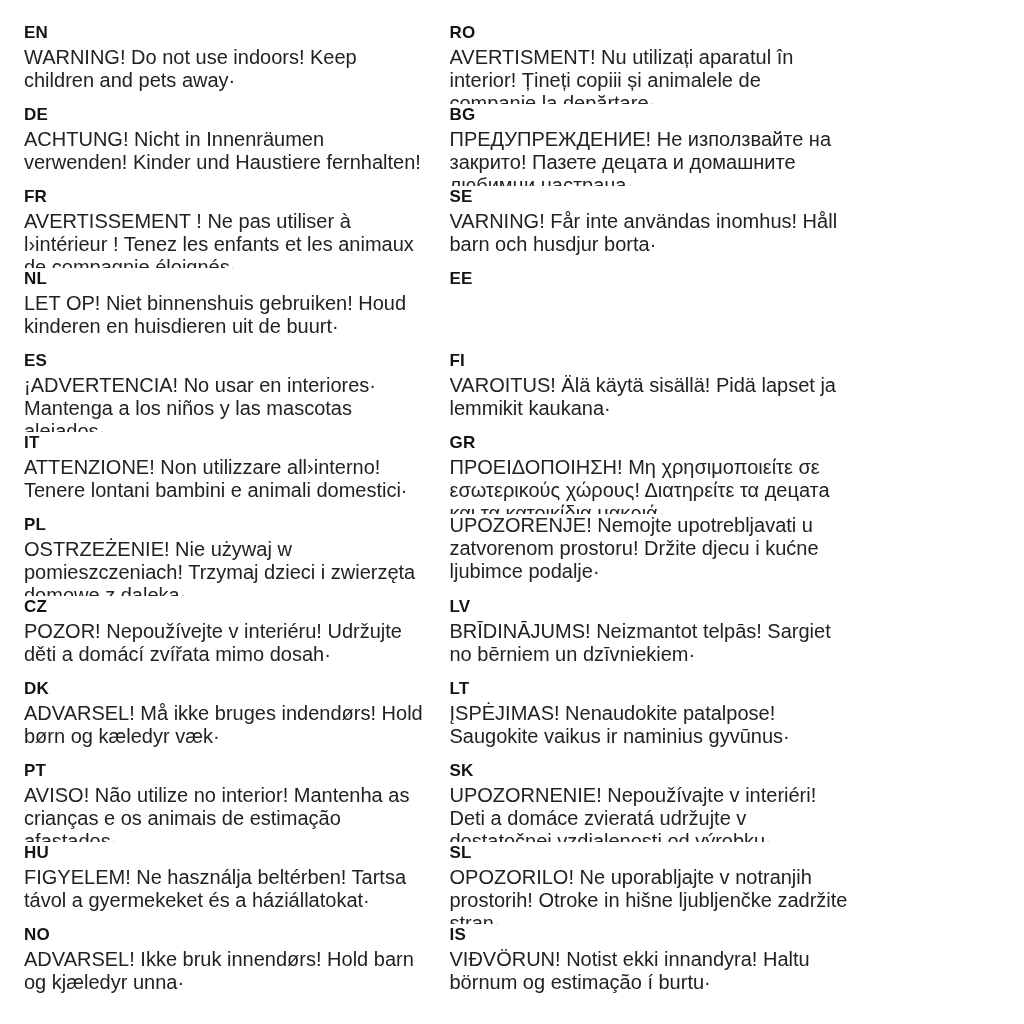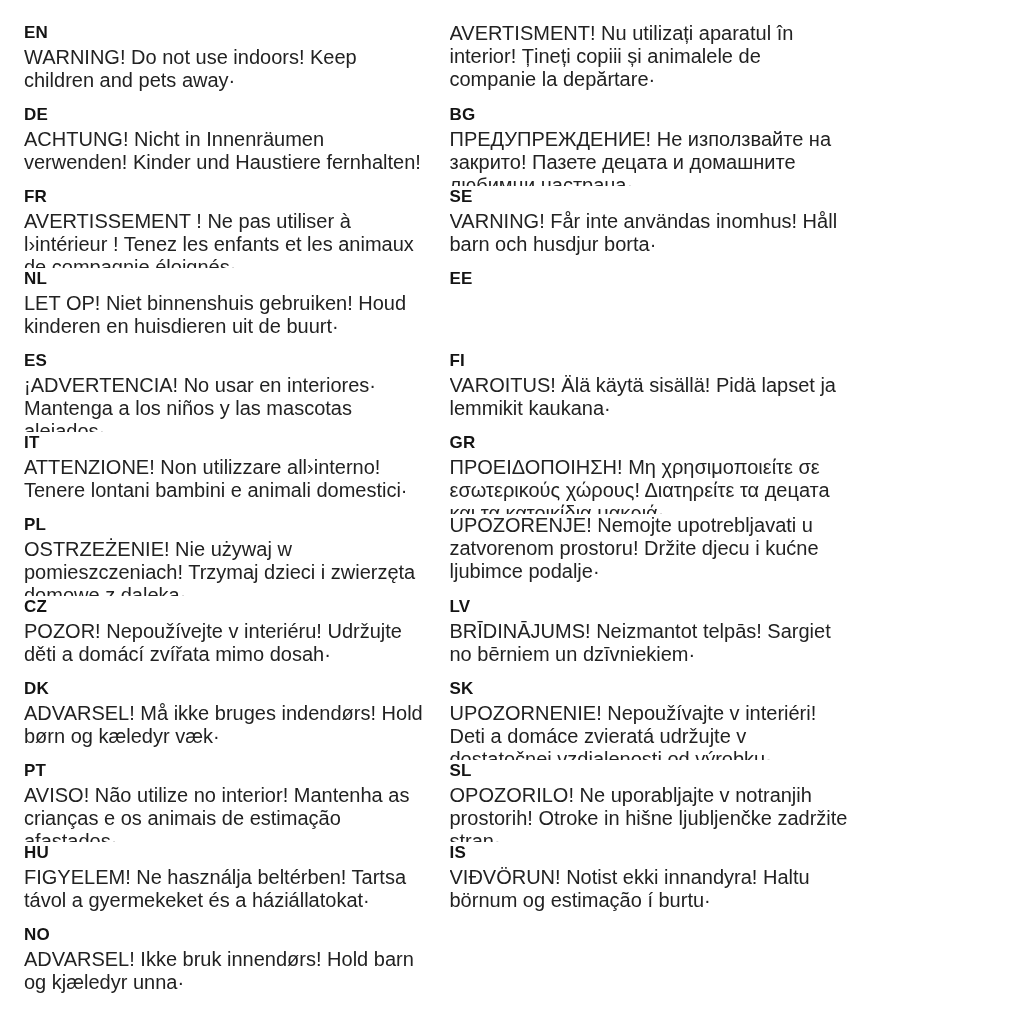--- a/index.html
+++ b/index.html
@@ -107,20 +107,21 @@
     <p class="text">FIGYELEM! Ne használja beltérben! Tartsa távol a gyermekeket és a háziállatokat·</p>
   </div>
 
   <div class="block">
     <div class="code">NO</div>
     <p class="text">ADVARSEL! Ikke bruk innendørs! Hold barn og kjæledyr unna·</p>
   </div>
 </section>
   <section class="col" id="col-right">
   <div class="block">
+    <div class="code">RO</div>
     <p class="text">AVERTISMENT! Nu utilizați aparatul în interior! Țineți copiii și animalele de companie la depărtare·</p>
   </div>
 
   <div class="block">
     <div class="code">BG</div>
     <p class="text">ПРЕДУПРЕЖДЕНИЕ! Не използвайте на закрито! Пазете децата и домашните любимци настрана·</p>
   </div>
 
   <div class="block">
     <div class="code">SE</div>
@@ -143,20 +144,24 @@
 
   <div class="block">
     <p class="text">UPOZORENJE! Nemojte upotrebljavati u zatvorenom prostoru! Držite djecu i kućne ljubimce podalje·</p>
   </div>
 
   <div class="block">
     <div class="code">LV</div>
     <p class="text">BRĪDINĀJUMS! Neizmantot telpās! Sargiet no bērniem un dzīvniekiem·</p>
   </div>
 
+  <div class="block">
+    <div class="code">LT</div>
+    <p class="text">ĮSPĖJIMAS! Nenaudokite patalpose! Saugokite vaikus ir naminius gyvūnus·</p>
+  </div>
 
   <div class="block">
     <div class="code">SK</div>
     <p class="text">UPOZORNENIE! Nepoužívajte v interiéri! Deti a domáce zvieratá udržujte v dostatočnej vzdialenosti od výrobku·</p>
   </div>
 
   <div class="block">
     <div class="code">SL</div>
     <p class="text">OPOZORILO! Ne uporabljajte v notranjih prostorih! Otroke in hišne ljubljenčke zadržite stran·</p>
   </div>

